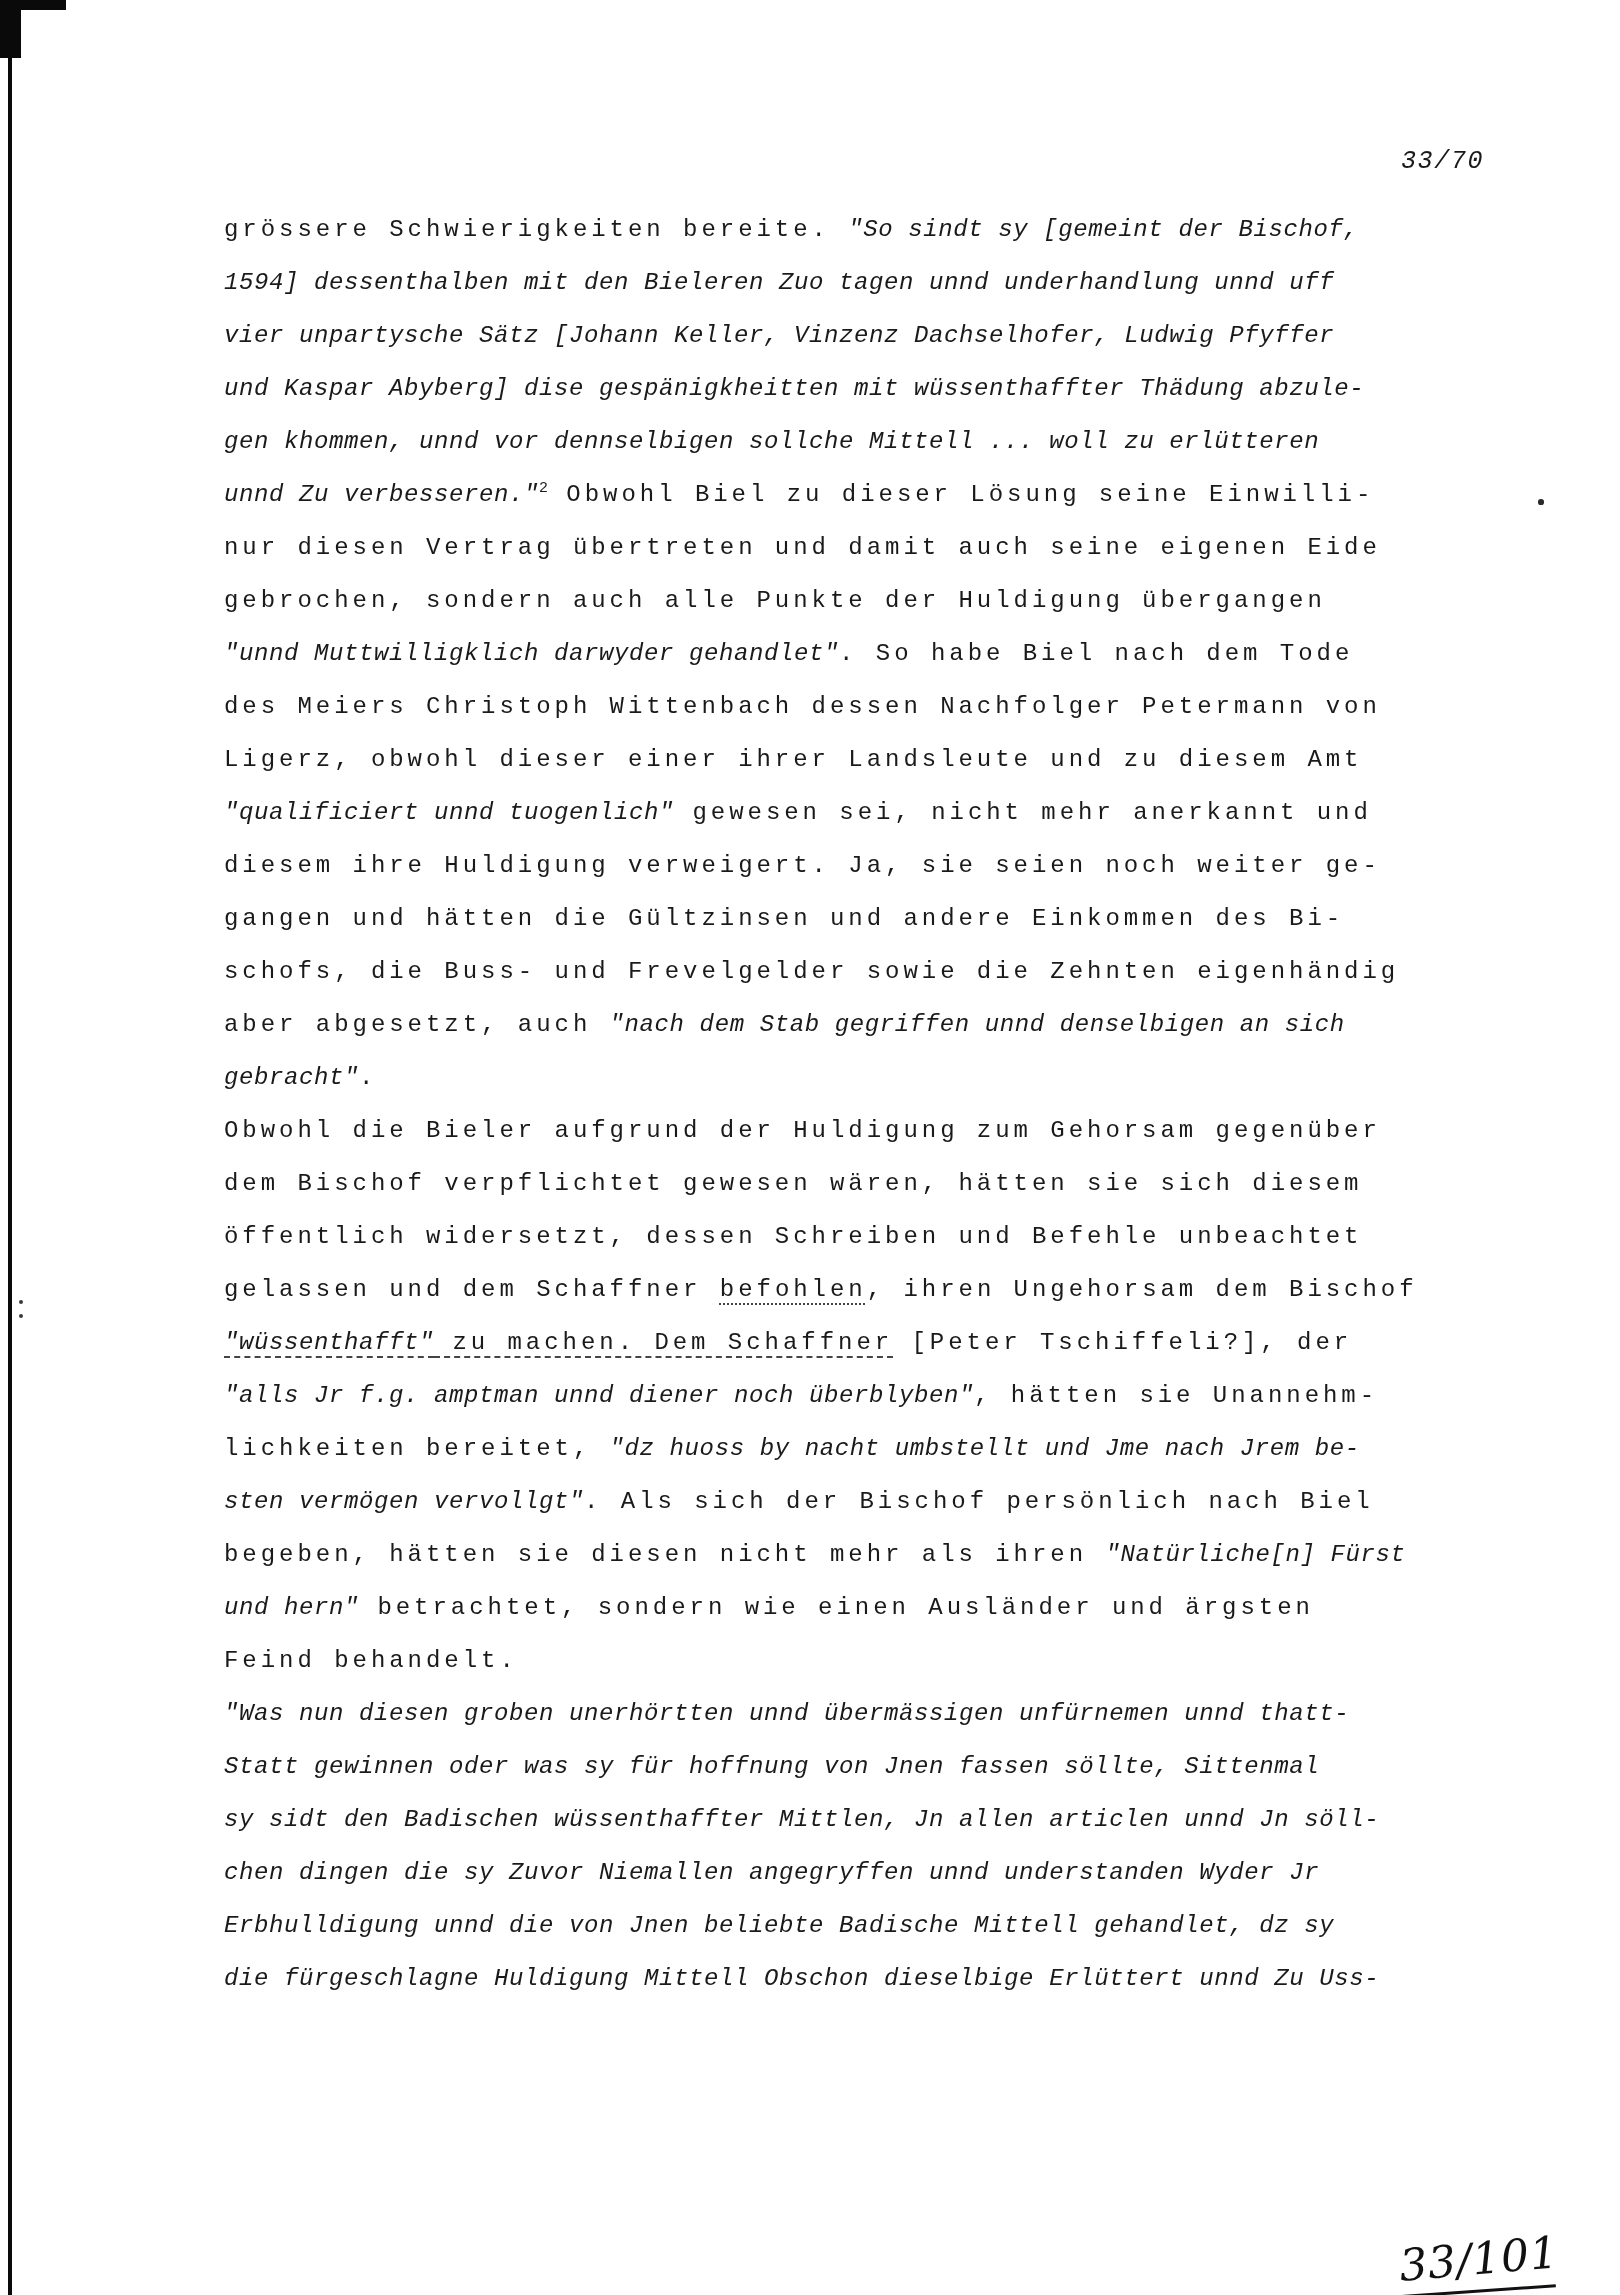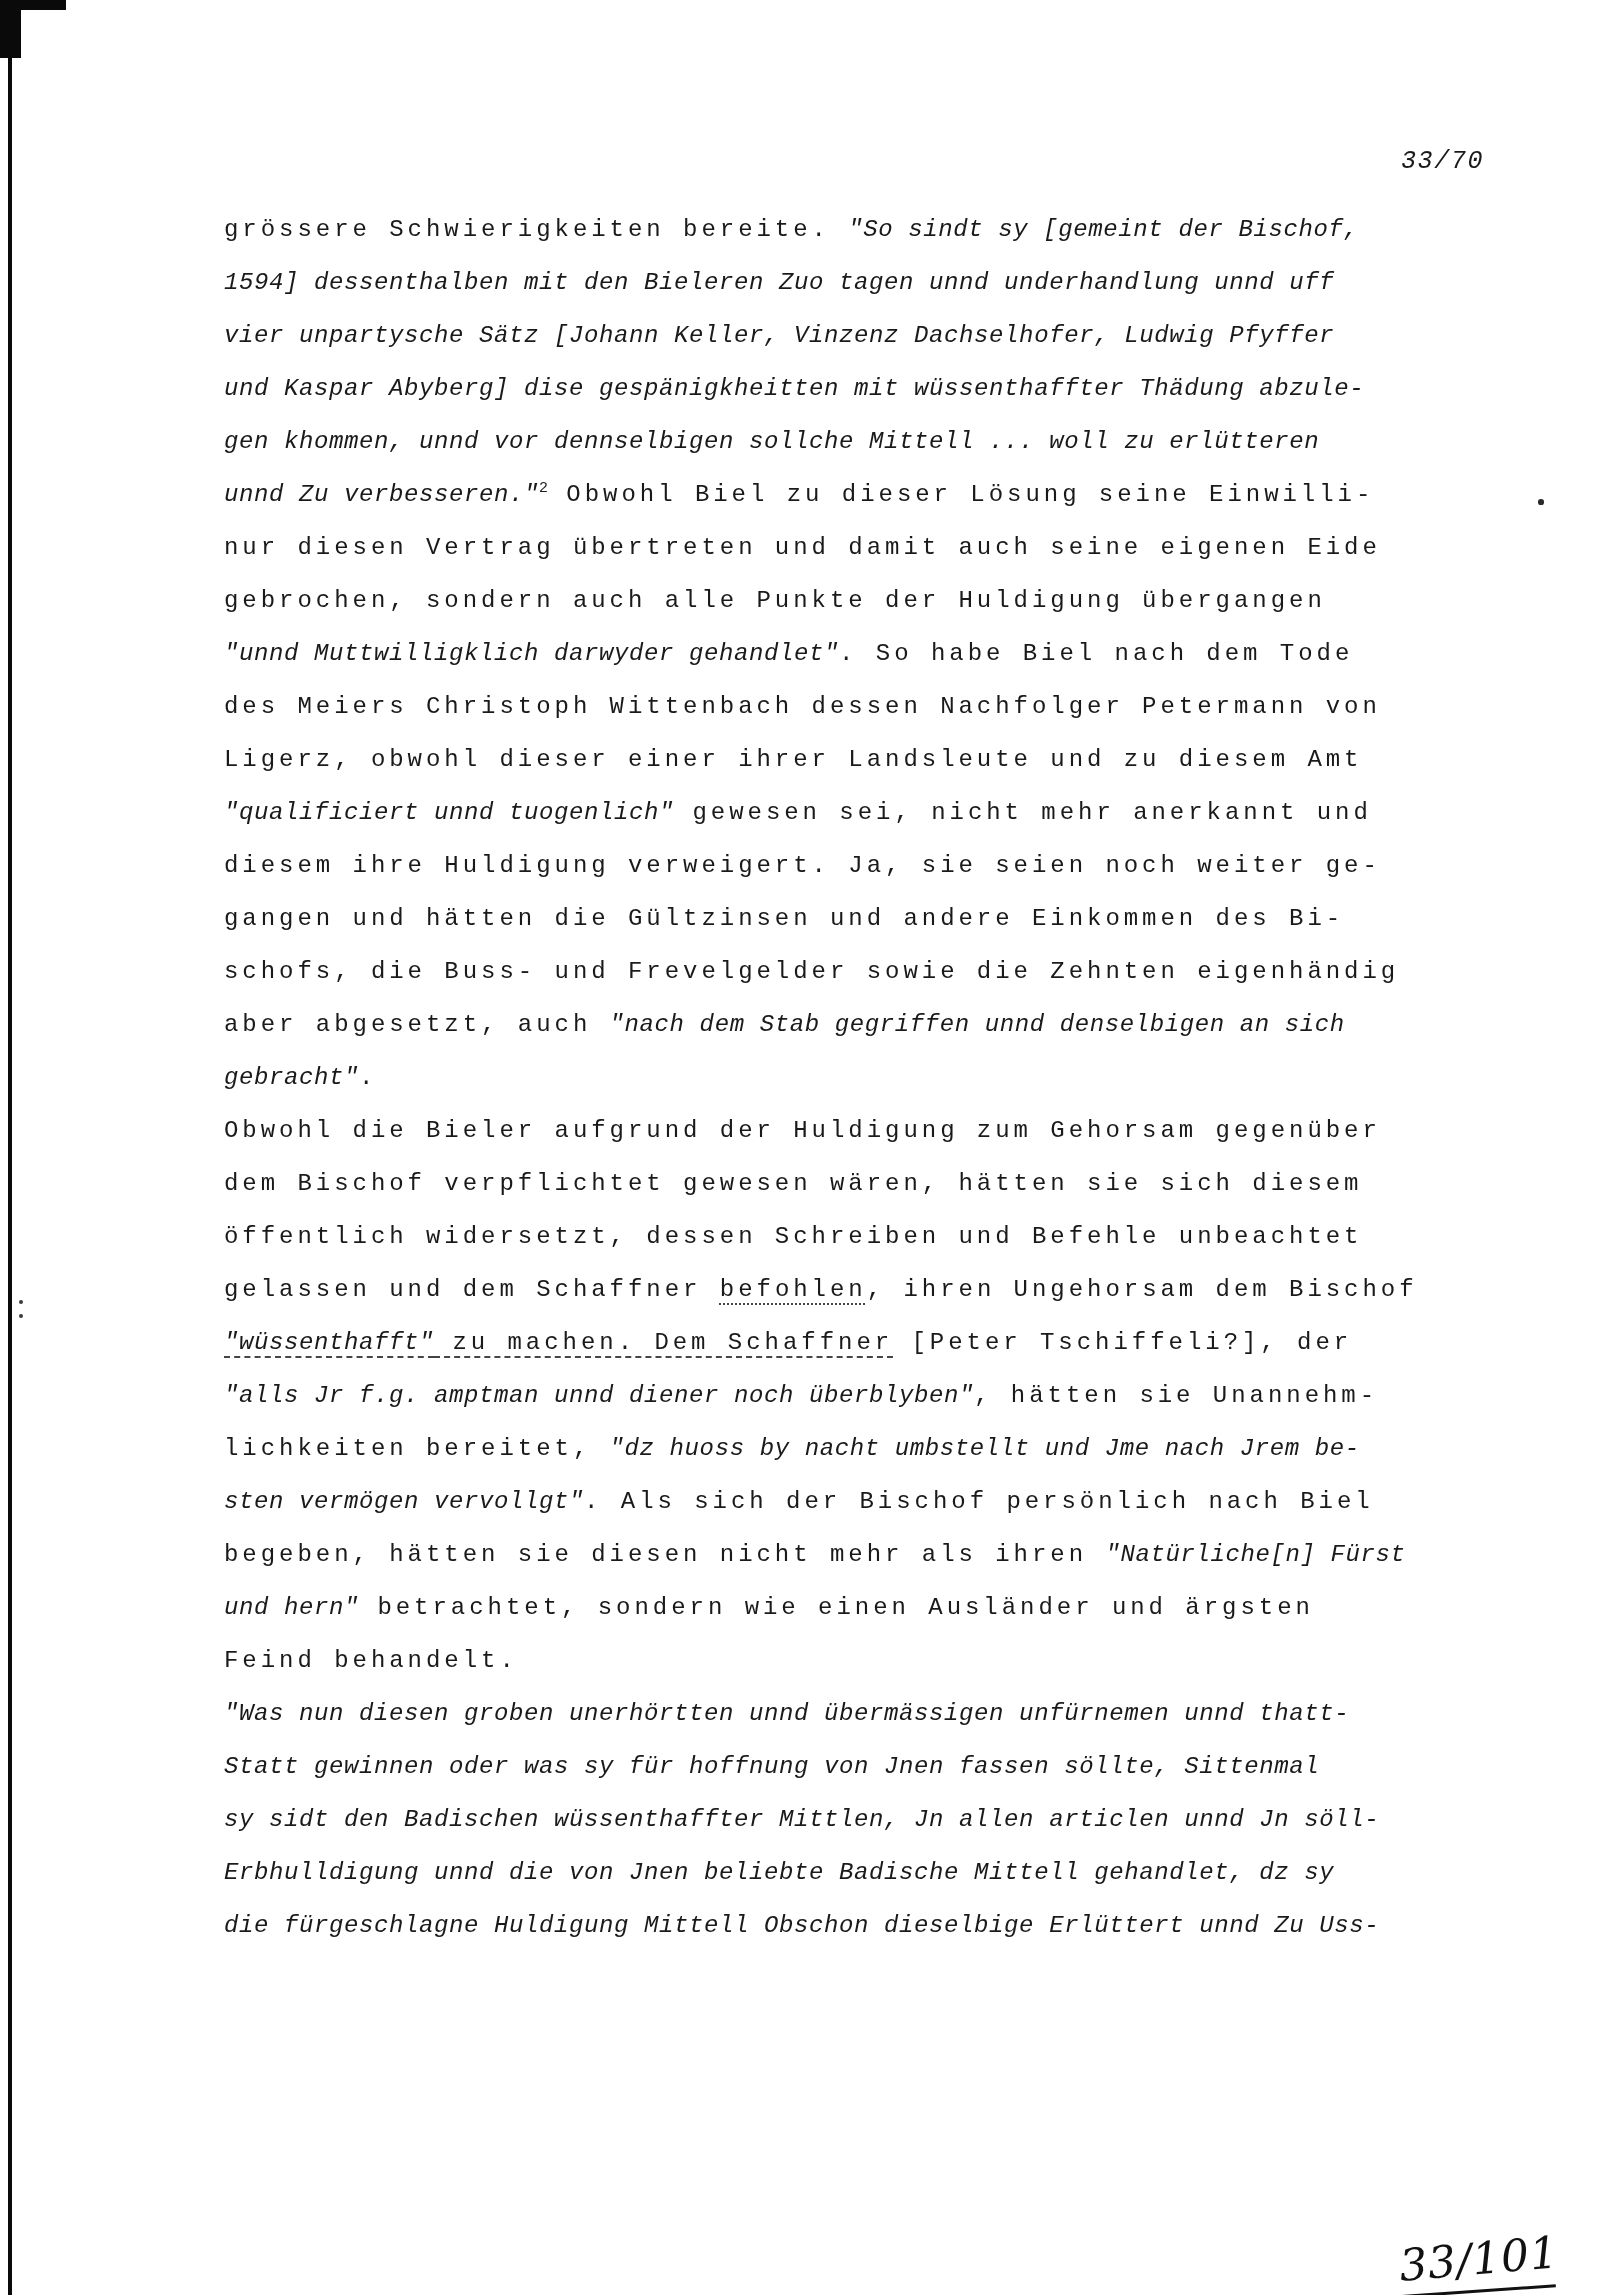--- a/index.html
+++ b/index.html
@@ -180,20 +180,21 @@
       <div class="line"><span class="it u-dashed">"wüssenthafft"</span><span class="rm u-dashed"> zu machen. Dem Schaffner</span><span class="rm"> [Peter Tschiffeli?], der</span></div>
       <div class="line"><span class="it">"alls Jr f.g. amptman unnd diener noch überblyben"</span><span class="rm">, hätten sie Unannehm-</span></div>
       <div class="line"><span class="rm">lichkeiten bereitet, </span><span class="it">"dz huoss by nacht umbstellt und Jme nach Jrem be-</span></div>
       <div class="line"><span class="it">sten vermögen vervollgt"</span><span class="rm">. Als sich der Bischof persönlich nach Biel</span></div>
       <div class="line"><span class="rm">begeben, hätten sie diesen nicht mehr als ihren </span><span class="it">"Natürliche[n] Fürst</span></div>
       <div class="line"><span class="it">und hern"</span><span class="rm"> betrachtet, sondern wie einen Ausländer und ärgsten</span></div>
       <div class="line"><span class="rm">Feind behandelt.</span></div>
       <div class="line"><span class="it">"Was nun diesen groben unerhörtten unnd übermässigen unfürnemen unnd thatt-</span></div>
       <div class="line"><span class="it">Statt gewinnen oder was sy für hoffnung von Jnen fassen söllte, Sittenmal</span></div>
       <div class="line"><span class="it">sy sidt den Badischen wüssenthaffter Mittlen, Jn allen articlen unnd Jn söll-</span></div>
+      <div class="line"><span class="it">chen dingen die sy Zuvor Niemallen angegryffen unnd understanden Wyder Jr</span></div>
       <div class="line"><span class="it">Erbhulldigung unnd die von Jnen beliebte Badische Mittell gehandlet, dz sy</span></div>
       <div class="line"><span class="it">die fürgeschlagne Huldigung Mittell Obschon dieselbige Erlüttert unnd Zu Uss-</span></div>
     </div>
 
   <div class="handwritten">33/101</div>
   <div class="handwritten-underline"></div>
 
 </div>
 
 

